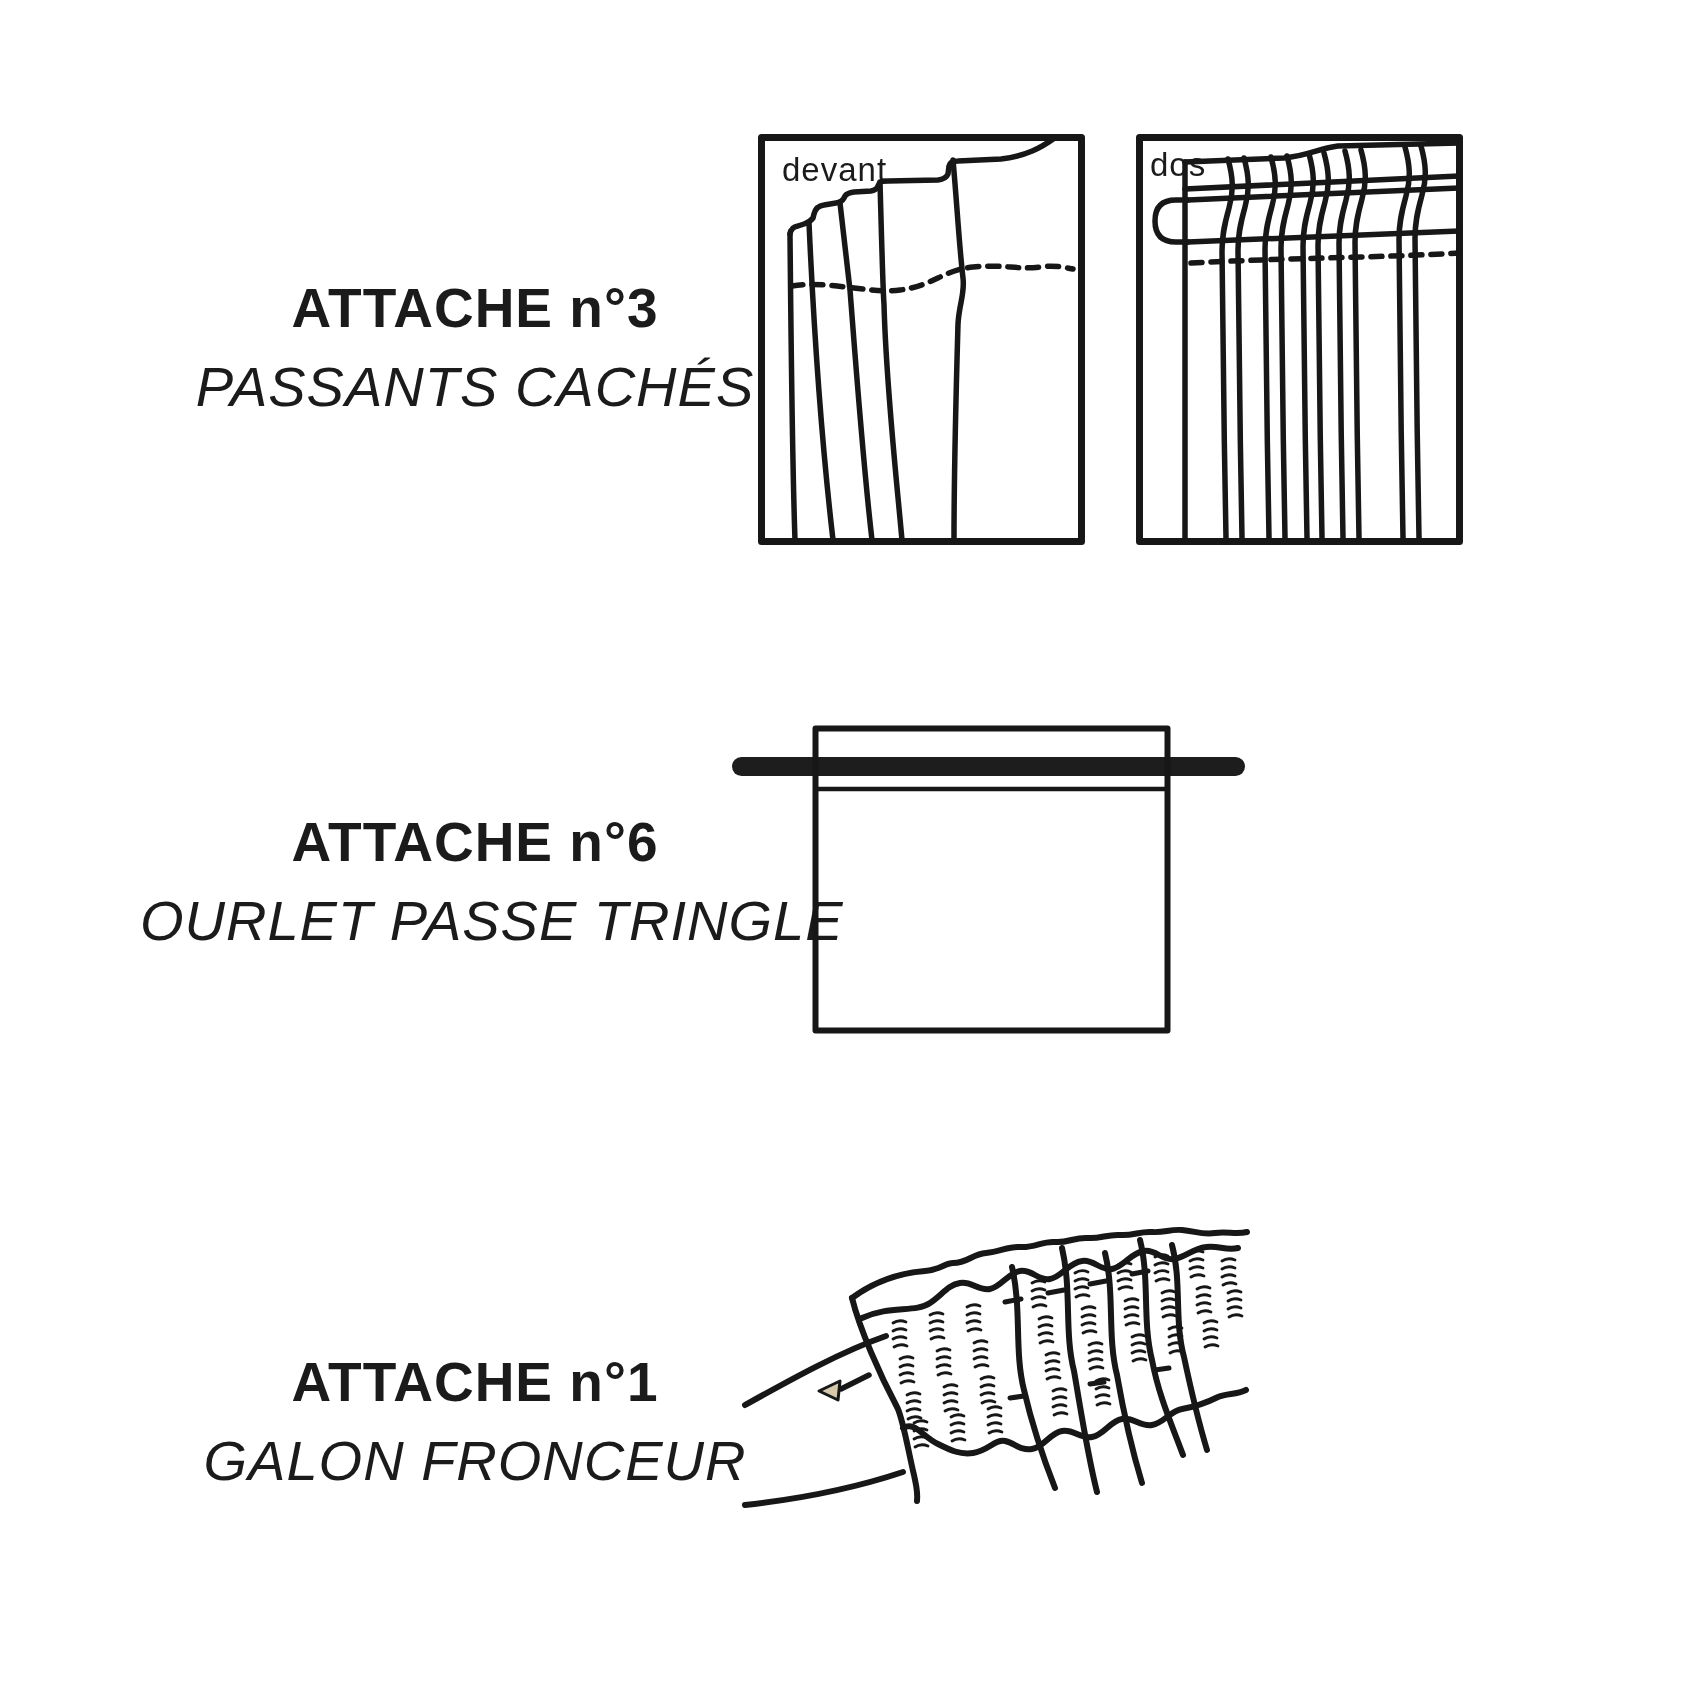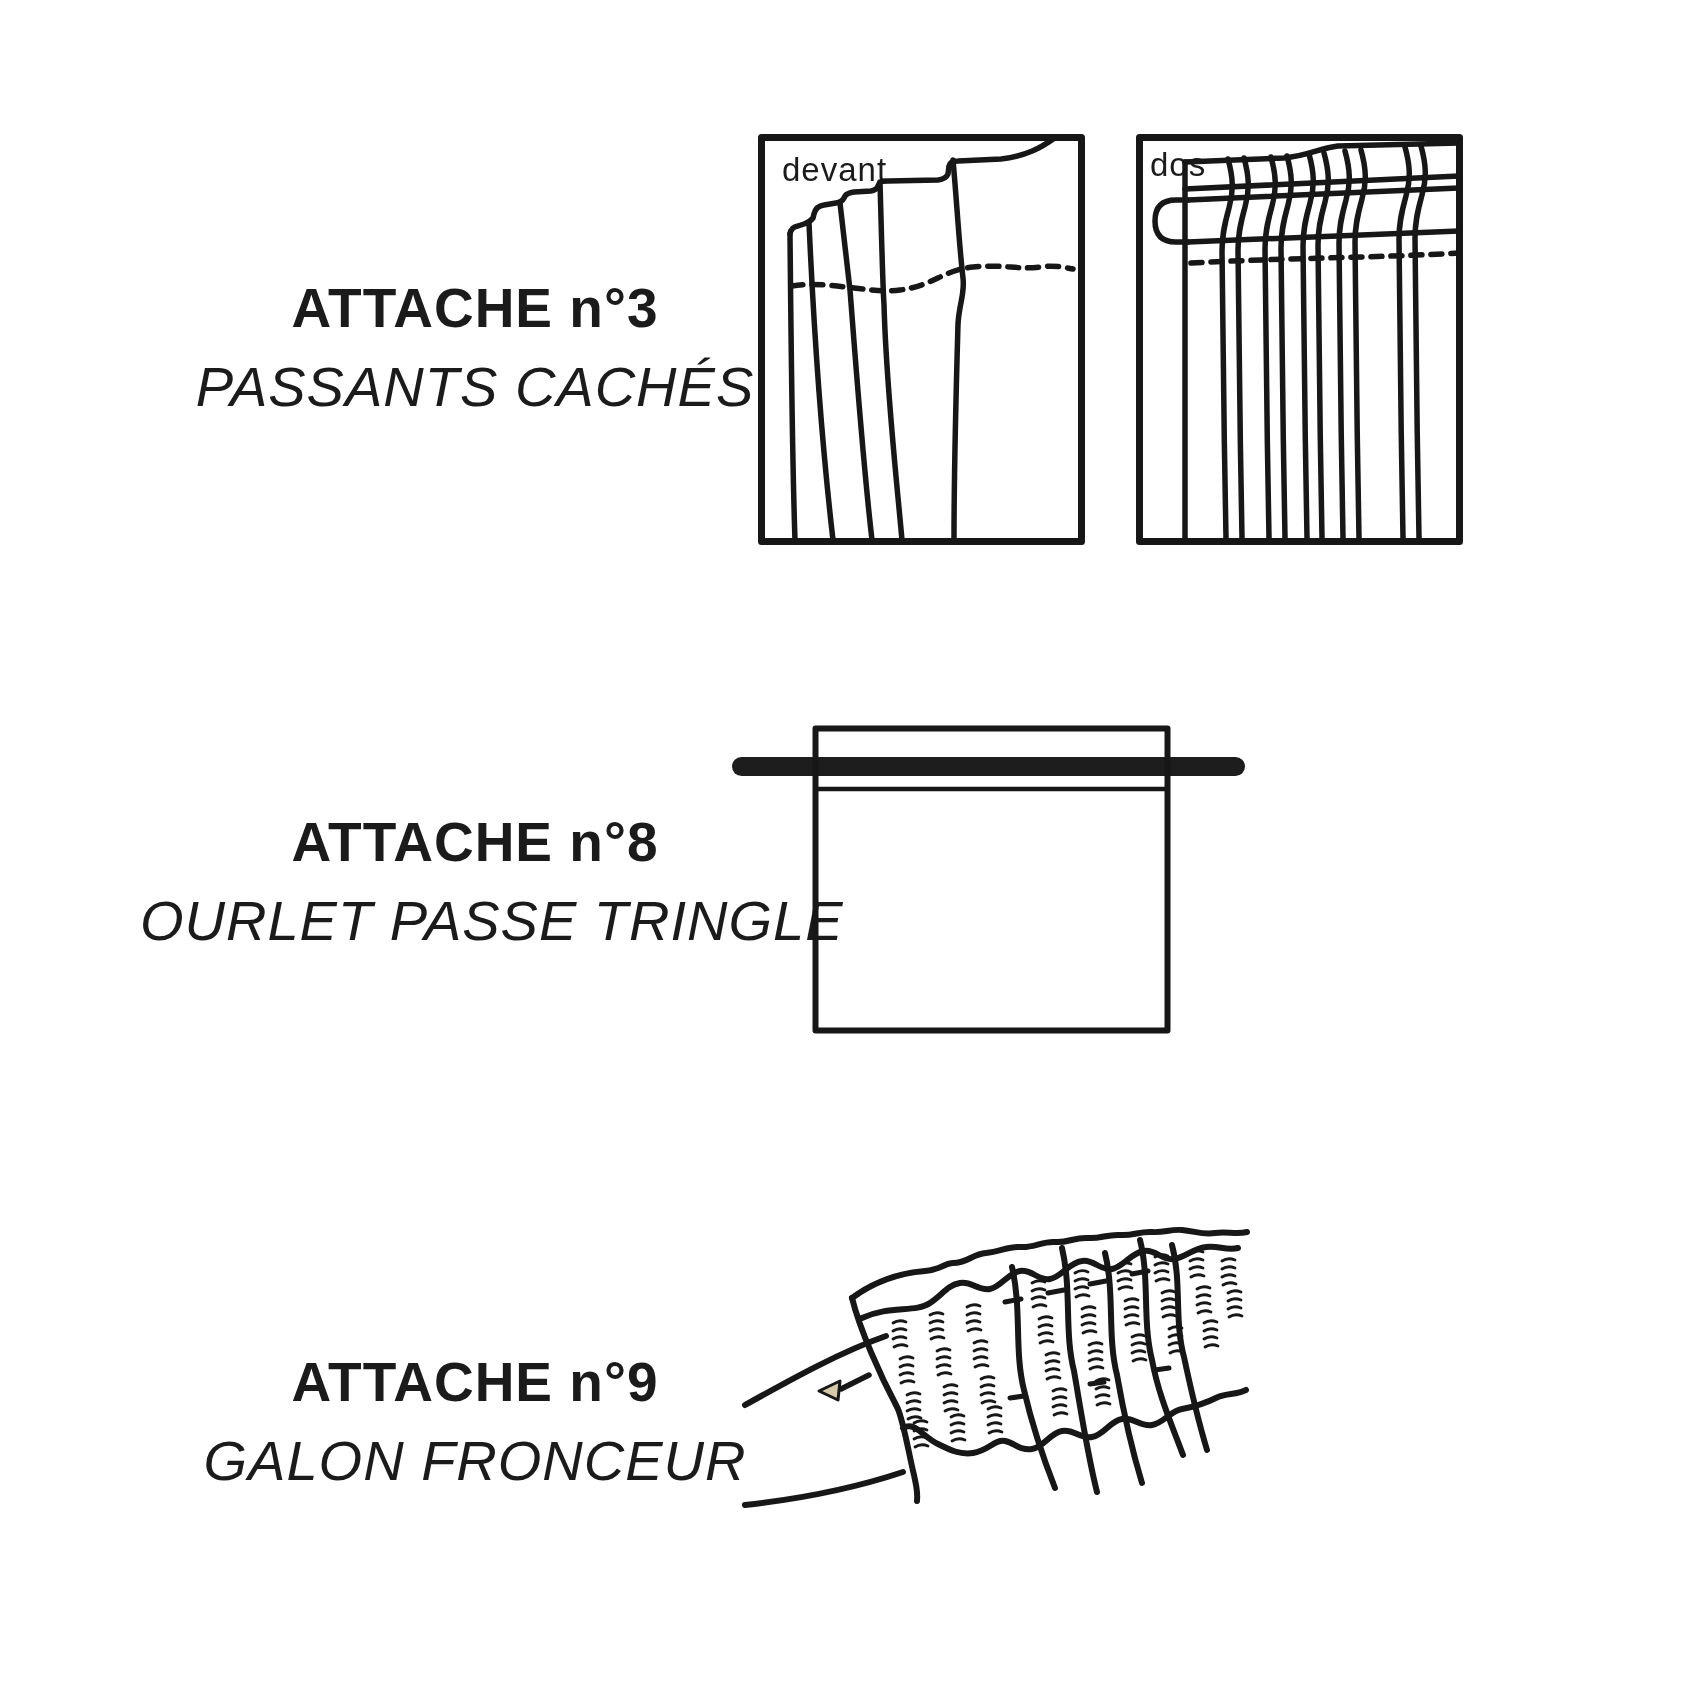--- a/index.html
+++ b/index.html
@@ -74,36 +74,36 @@
           <path d="M269,13 C274,31 275,45 270,62 C265,80 263,90 263,105 C263,140 265,300 267,404"></path>
           <path d="M285,12 C290,30 291,44 286,61 C281,79 279,89 279,104 C279,139 281,300 283,404"></path>
         </g>
 
         <path d="M55,129 C145,124 235,124 323,119" stroke-dasharray="11 9"></path>
       </g>
     </svg>
   </div>
 
   <div class="label-block" style="top:806px">
-    <div class="sec-title">ATTACHE n°8</div>
+    <div class="sec-title">ATTACHE n°6</div>
     <div class="sec-subtitle">OURLET PASSE TRINGLE</div>
   </div>
 
   <div class="fig" style="left:700px;top:715px">
     <svg width="580" height="330" viewBox="0 0 580 330">
 
       <rect x="32" y="42" width="513" height="19" rx="9.5" fill="#1d1d1d" stroke="none"></rect>
 
       <rect x="115.5" y="13.5" width="352" height="302" fill="#ffffff" class="ink" stroke-width="6"></rect>
       <path d="M115.5,74 L467.5,74" class="ink" stroke-width="4.5"></path>
     </svg>
   </div>
 
   <div class="label-block" style="top:1346px">
-    <div class="sec-title">ATTACHE n°9</div>
+    <div class="sec-title">ATTACHE n°1</div>
     <div class="sec-subtitle">GALON FRONCEUR</div>
   </div>
 
   <div class="fig" style="left:690px;top:1225px">
     <svg width="590" height="380" viewBox="0 0 590 380">
       <defs>
         <g id="hatch">
           <path d="M0,0 Q6,-4 13,-1 M0,8 Q6,4 13,7 M0,16 Q6,12 13,15 M1,24 Q7,20 14,23" class="ink" stroke-width="2.8"></path>
         </g>
       </defs>

